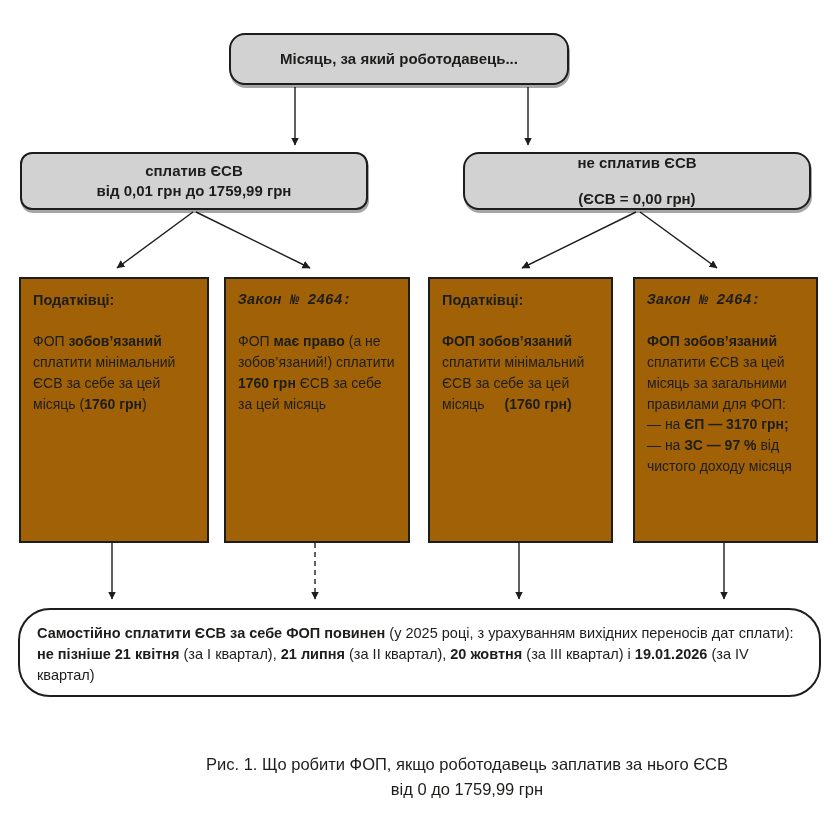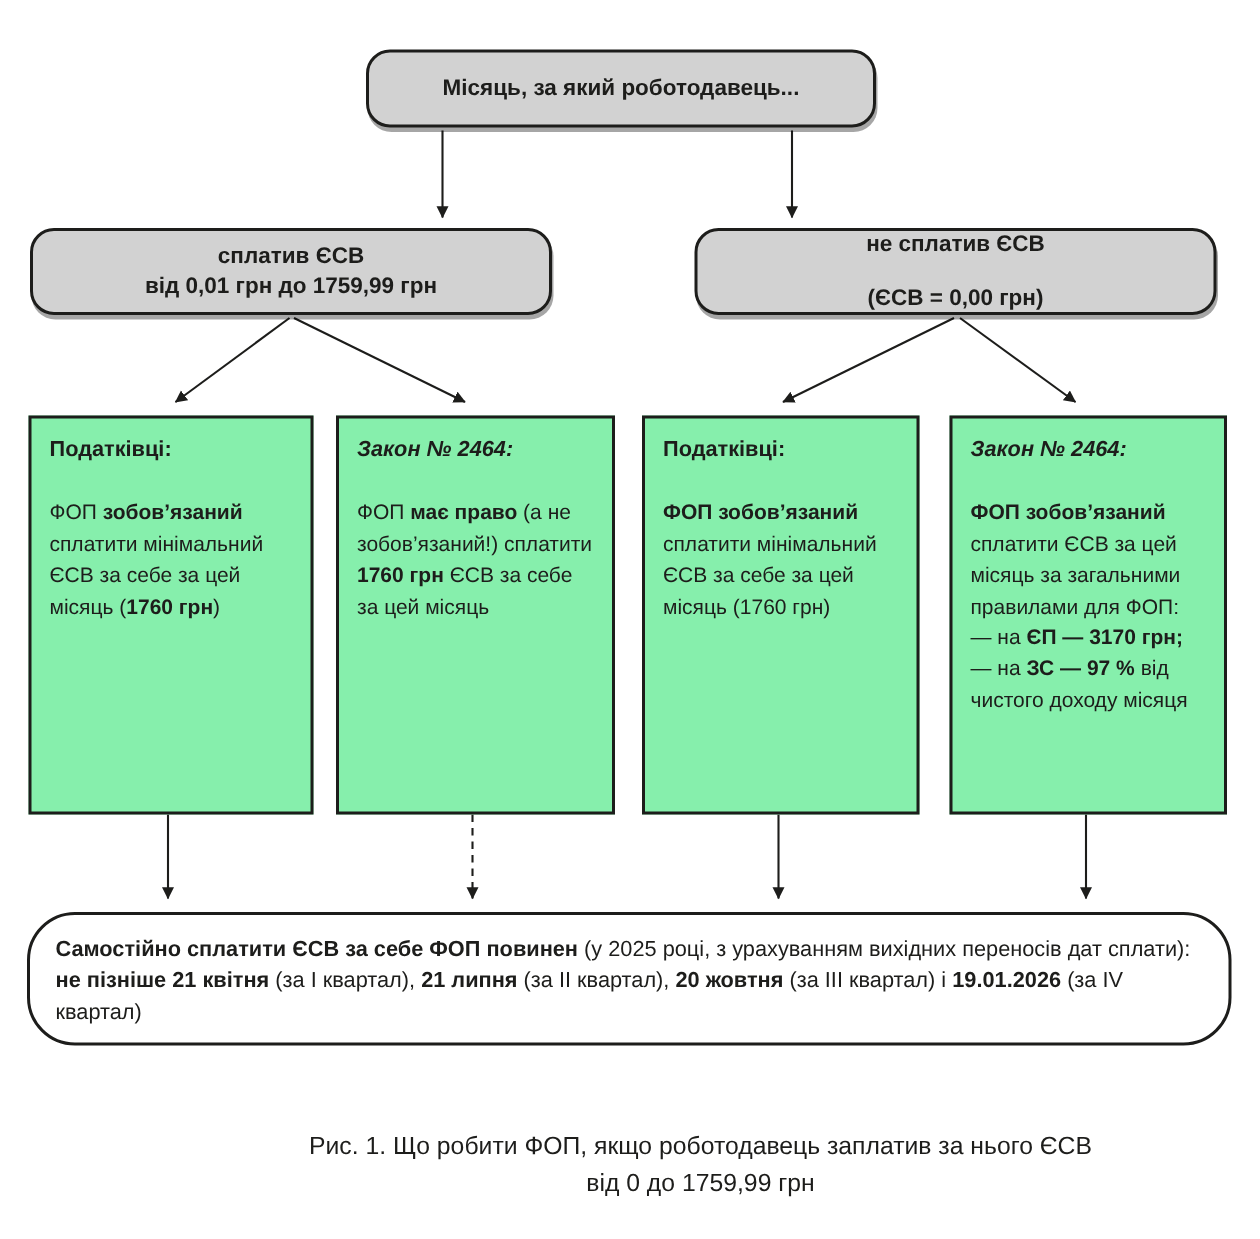--- a/index.html
+++ b/index.html
@@ -14,29 +14,29 @@
   .connectors line{stroke:var(--line);stroke-width:1.4;}
   .node{position:absolute;box-sizing:border-box;z-index:1;}
   .gray-node{
     background:var(--node_fill);
     border:2px solid var(--line);
     border-radius:16px;
     box-shadow:1px 3px 0 rgba(0,0,0,0.35);
     display:flex;flex-direction:column;align-items:center;justify-content:center;
     text-align:center;font-weight:700;font-size:15px;line-height:1.35;
   }
-  .top-node{left:229px;top:33px;width:340px;height:52px;margin-left:15px;}
-  .branch-left{left:20px;top:152px;width:348px;height:58px;}
+  .top-node{left:229px;top:33px;width:340px;height:52px;}
+  .branch-left{left:20px;top:152px;width:348px;height:58px;border-radius:12px;}
   .branch-right{left:463px;top:152px;width:348px;height:58px;gap:16px;}
   .detail-box{
-    top:277px;height:266px;background:#86efac;border:2px solid var(--line);
+    top:277px;height:266px;background:#a16207;border:2px solid var(--line);
     padding:11px 12px;font-size:14px;line-height:1.48;
   }
   .detail-box .hd{font-weight:700;font-size:14.5px;margin:0 0 20px 0;}
-  .detail-box .hd.it{font-style:italic;}
+  .detail-box .hd.it{font-style:italic;font-family:Liberation Mono, monospace;}
   .detail-box .bd{margin:0;white-space:pre-line;}
   .box-1{left:19px;width:190px;}
   .box-2{left:224px;width:186px;}
   .box-3{left:428px;width:185px;}
   .box-4{left:633px;width:185px;}
   .conclusion{
     left:18px;top:608px;width:803px;height:89px;background:#ffffff;
     border:2px solid var(--line);border-radius:32px;
     padding:13px 17px;font-size:14.5px;line-height:1.45;
   }
@@ -87,21 +87,21 @@
     <p class="bd"><span>ФОП </span><span style="font-weight: 700;">зобов’язаний</span><span> сплатити мінімальний ЄСВ за себе за цей місяць (</span><span style="font-weight: 700;">1760 грн</span><span>)</span></p>
   </div>
 
   <div class="node detail-box box-2">
     <p class="hd it">Закон № 2464:</p>
     <p class="bd"><span>ФОП </span><span style="font-weight: 700;">має право</span><span> (а не зобов’язаний!) сплатити </span><span style="font-weight: 700;">1760 грн</span><span> ЄСВ за себе за цей місяць</span></p>
   </div>
 
   <div class="node detail-box box-3">
     <p class="hd">Податківці:</p>
-    <p class="bd"><span style="font-weight: 700;">ФОП зобов’язаний</span><span> сплатити мінімальний ЄСВ за себе за цей місяць </span><span style="font-weight: 400;">(1760 грн)</span></p>
+    <p class="bd"><span style="font-weight: 700;">ФОП зобов’язаний</span><span> сплатити мінімальний ЄСВ за себе за цей місяць </span><span style="font-weight: 700; margin-left: 16px;">(1760 грн)</span></p>
   </div>
 
   <div class="node detail-box box-4">
     <p class="hd it">Закон № 2464:</p>
     <p class="bd"><span style="font-weight: 700;">ФОП зобов’язаний</span><span> сплатити ЄСВ за цей місяць за загальними правилами для ФОП:
 — на </span><span style="font-weight: 700;">ЄП — 3170 грн;</span><span>
 — на </span><span style="font-weight: 700;">ЗС — 97 %</span><span> від чистого доходу місяця</span></p>
   </div>
 
   <div class="node conclusion">

